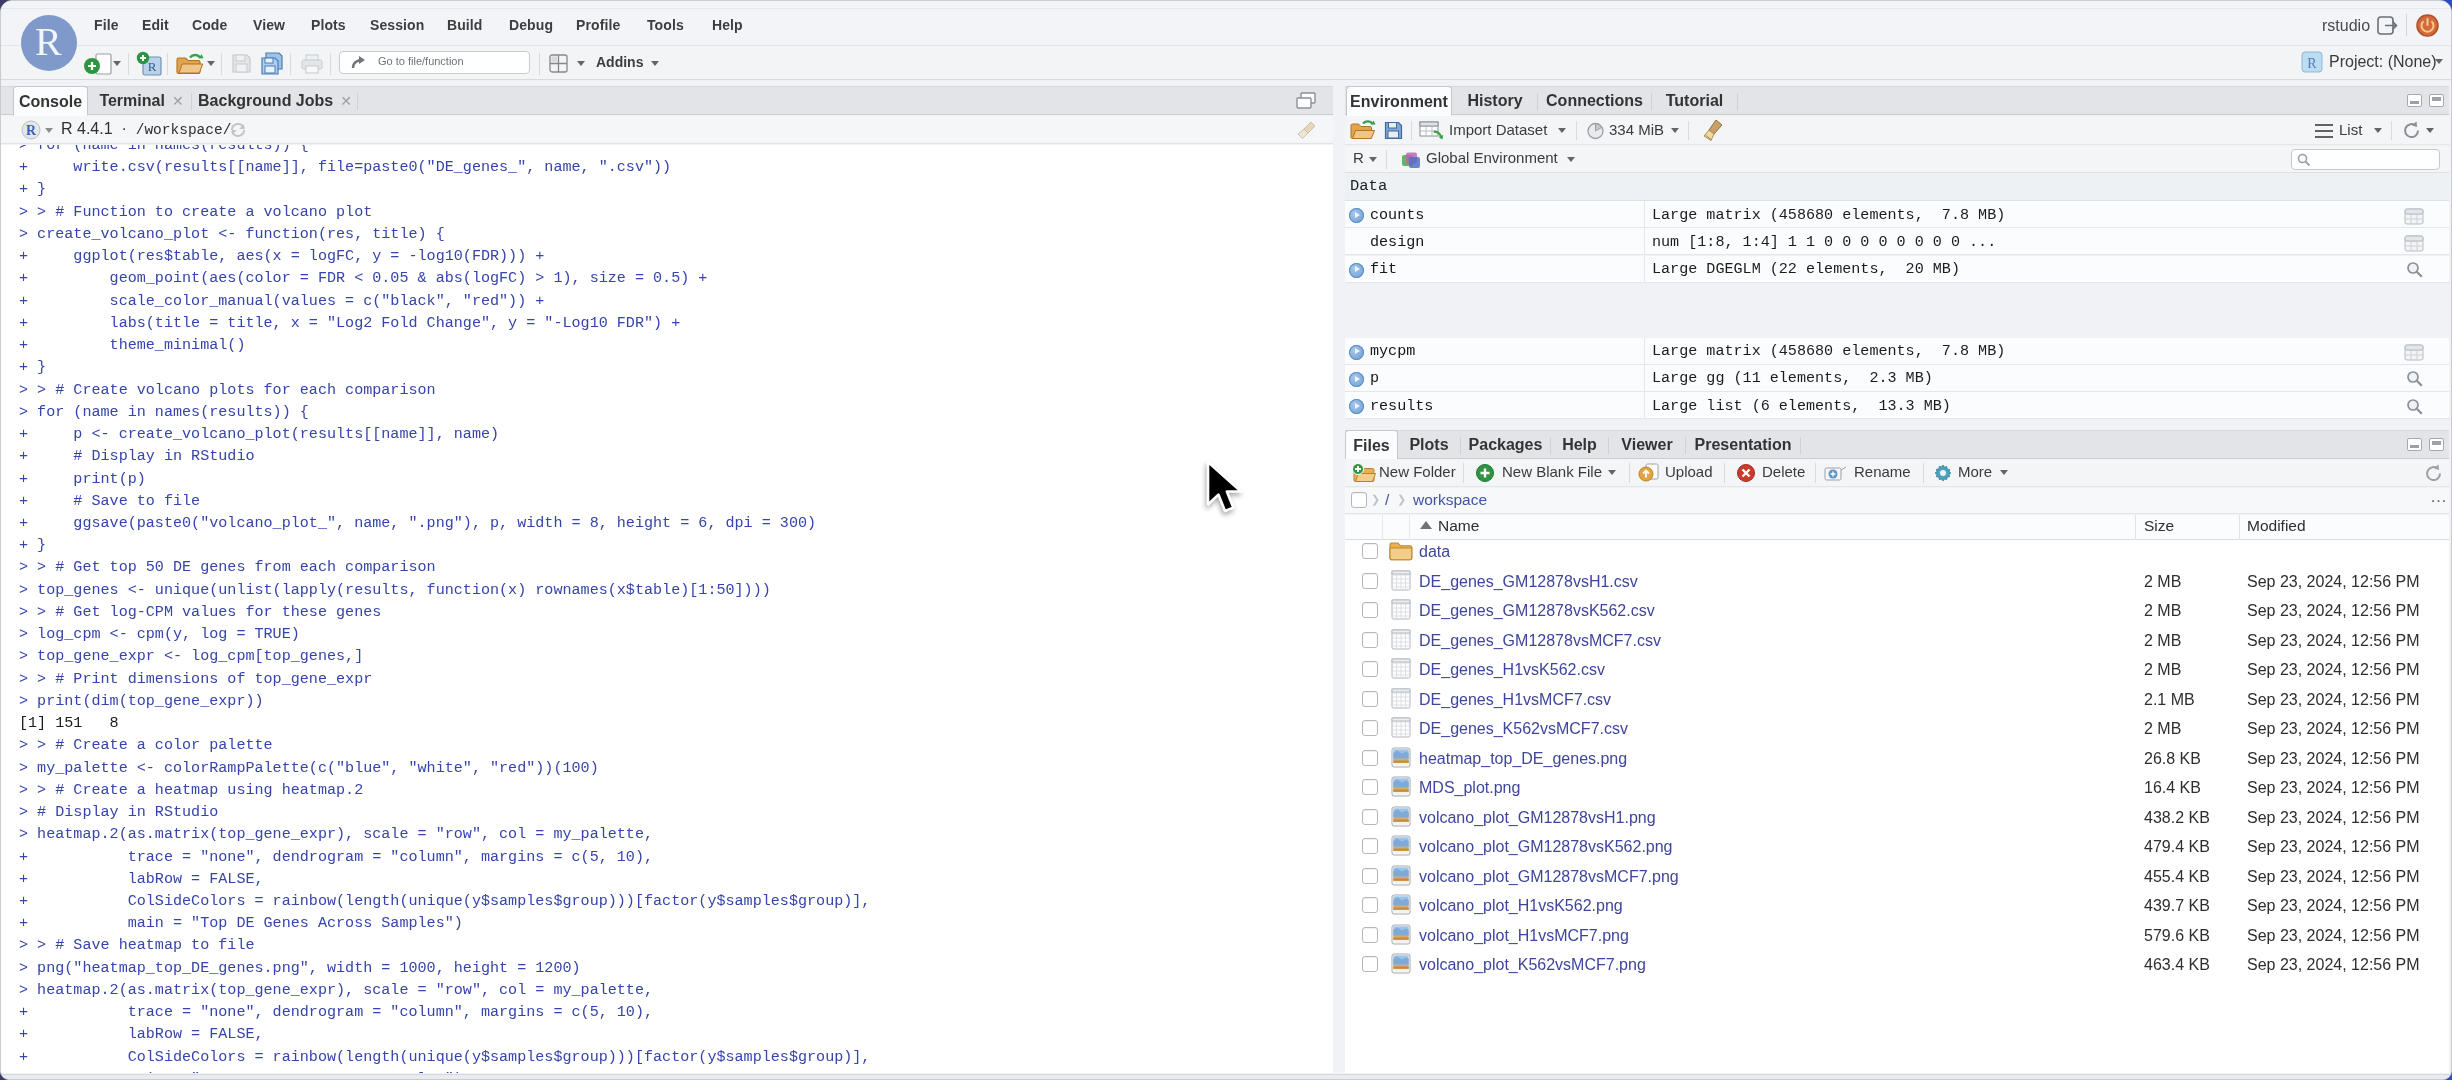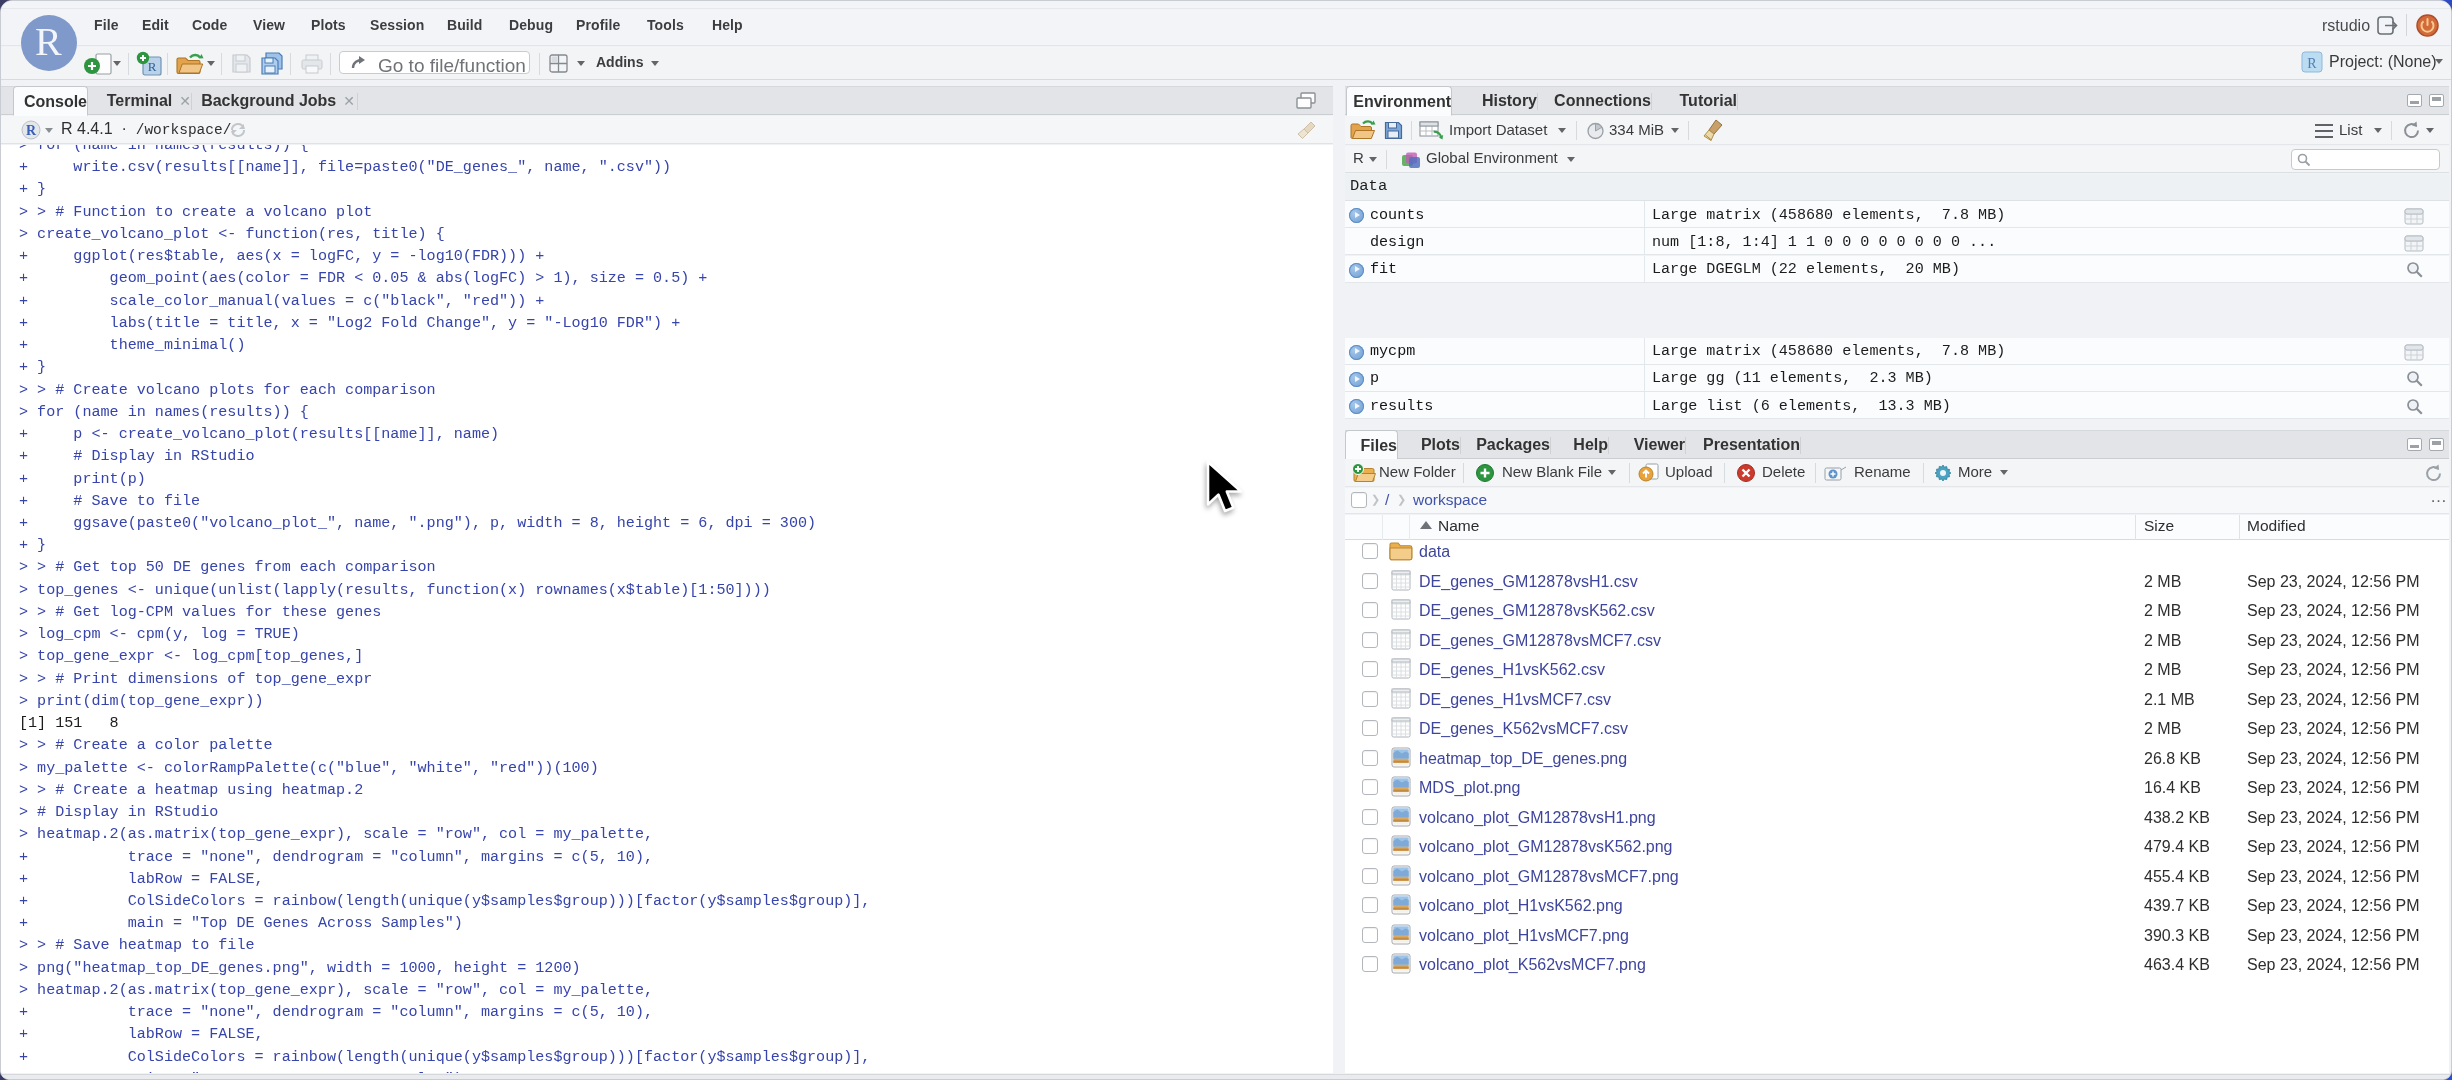--- a/index.html
+++ b/index.html
@@ -6,21 +6,21 @@
 .abs{position:absolute}
 #win{position:absolute;left:0;top:0;width:2452px;height:1080px;background:#f0f2f5;border-radius:12px 12px 9px 9px;overflow:hidden;border:1px solid #c9ccd2}
 #menubar{position:absolute;left:0;top:0;width:100%;height:45px;background:#f2f4f7;border-bottom:1px solid #e3e6e9}
 #menubar:before{content:"";position:absolute;left:0;top:7px;width:100%;height:1px;background:#e6e9ec}
 .menu{position:absolute;top:16px;font-size:14px;font-weight:600;color:#3d3d3f;letter-spacing:.1px}
 #toolbar{position:absolute;left:0;top:46px;width:100%;height:33px;background:#f2f4f6;border-bottom:1px solid #d8dbde}
 .tbsep{position:absolute;width:1px;background:#d8dbde}
 #rlogo{position:absolute;left:20px;top:14px;width:56px;height:56px;border-radius:50%;background:#7e99ca;z-index:5}
 #rlogo span{position:absolute;left:50%;top:50%;transform:translate(-52%,-54%);font-family:"Liberation Serif",serif;font-size:40px;color:#f2f5fa}
 .tabbar{position:absolute;height:29px;background:#e2e4e7;border-top:1px solid #d6d9db;border-bottom:1px solid #caced1}
-.tab{position:absolute;top:-1px;height:29px;line-height:30px;font-size:16px;font-weight:700;color:#333;text-align:right}
+.tab{position:absolute;top:-1px;height:29px;line-height:30px;font-size:16px;font-weight:700;color:#333;text-align:center}
 .tab.on{background:#fbfcfd;border:1px solid #c5c8cb;border-bottom:1px solid #fbfcfd;border-radius:4px 4px 0 0;height:30px}
 .tab .x{font-weight:400;color:#9aa0a5;font-size:14px;margin-left:7px}
 .tabsep{position:absolute;top:6px;height:17px;width:1px;background:#cfd2d5}
 #conshdr{position:absolute;left:0;top:115px;width:1332px;height:28px;background:#f4f6f7;border-bottom:1px solid #e0e3e5}
 #console{position:absolute;left:0;top:144px;width:1332px;height:928px;background:#fff;overflow:hidden}
 #console pre{margin-top:-11px;padding-left:18px;font-family:"Liberation Mono",monospace;font-size:15.1px;line-height:22.23px;color:#3644ab;white-space:pre}
 #console pre .k{color:#1c1c1c}
 #bstrip{position:absolute;left:0;top:1073px;width:2452px;height:8px;background:#e9ebee;border-top:1px solid #d6d9db;z-index:40}
 .ddarrow{position:absolute;width:0;height:0;border-left:4.5px solid transparent;border-right:4.5px solid transparent;border-top:5.5px solid #636569}
 .uitext{position:absolute;font-size:15px;color:#3b3b3d}
@@ -110,21 +110,21 @@
       <rect x="5" y="1" width="12" height="6" fill="#eceff2" stroke="#85898e"></rect>
       <rect x="1" y="6" width="20" height="9" rx="1.5" fill="#cdd2d7" stroke="#85898e"></rect>
       <rect x="5" y="12" width="12" height="7" fill="#fff" stroke="#85898e"></rect>
     </svg>
 <div class="tbsep" style="left:329px;top:52px;height:22px"></div>
 <div class="abs" style="left:338px;top:50px;width:191px;height:23px;background:#fff;border:1px solid #c8cbcf;border-radius:4px"></div>
 <svg style="left:350px;top:54px" width="18" height="15" viewBox="0 0 18 15">
       <path d="M2 13c0-6 5-8 9-8" fill="none" stroke="#707479" stroke-width="2.4"></path>
       <path d="M8 1l6 4-6 4z" fill="#707479"></path>
     </svg>
-<span class="abs" style="left:377px;top:54px;font-size:19px;color:#6f7377">Go to file/function</span>
+<span class="abs" style="left:377px;top:54px;font-size:11px;color:#6f7377">Go to file/function</span>
 <div class="tbsep" style="left:538px;top:52px;height:22px"></div>
 <svg style="left:548px;top:53px" width="19" height="19" viewBox="0 0 19 19">
       <rect x="1" y="1" width="17" height="17" rx="2" fill="#f2f4f6" stroke="#85898e" stroke-width="1.3"></rect>
       <path d="M9.5 1v17M1 9.5h17" stroke="#85898e" stroke-width="1.3"></path>
       <rect x="2.5" y="2.5" width="5.5" height="5.5" fill="#d8dce0"></rect>
     </svg>
 <div class="ddarrow" style="left:576px;top:60px"></div>
 <span class="abs" style="left:595px;top:53px;font-size:14px;font-weight:600;color:#3d3d3f">Addins</span>
 <div class="ddarrow" style="left:650px;top:60px"></div>
 
@@ -592,21 +592,21 @@
       <div class="cb" style="left:17px;top:5px"></div>
       <svg style="left:46px;top:2px" width="20" height="21" viewBox="0 0 20 21">
         <rect x="1" y="1" width="18" height="19" rx="2" fill="#fff" stroke="#a3a8ae"></rect>
         <rect x="2.3" y="2.3" width="15.4" height="9.5" fill="#9cc3e8"></rect>
         <path d="M2.3 6l4-2.5 4.5 3 4-2 2.9 1.5v5.8H2.3z" fill="#7fa9d6"></path>
         <rect x="2.3" y="11.8" width="15.4" height="4.2" fill="#dca95f"></rect>
         <rect x="2.3" y="13.6" width="15.4" height="2" fill="#c08c44"></rect>
         <rect x="2.3" y="16" width="15.4" height="2.7" fill="#f4f1ea"></rect>
       </svg>
       <span class="fname">volcano_plot_H1vsMCF7.png</span>
-      <span class="fsize">390.3 KB</span>
+      <span class="fsize">579.6 KB</span>
       <span class="fmod">Sep 23, 2024, 12:56 PM</span>
     </div>
 <div class="filerow" style="top:950.0px">
       <div class="cb" style="left:17px;top:5px"></div>
       <svg style="left:46px;top:2px" width="20" height="21" viewBox="0 0 20 21">
         <rect x="1" y="1" width="18" height="19" rx="2" fill="#fff" stroke="#a3a8ae"></rect>
         <rect x="2.3" y="2.3" width="15.4" height="9.5" fill="#9cc3e8"></rect>
         <path d="M2.3 6l4-2.5 4.5 3 4-2 2.9 1.5v5.8H2.3z" fill="#7fa9d6"></path>
         <rect x="2.3" y="11.8" width="15.4" height="4.2" fill="#dca95f"></rect>
         <rect x="2.3" y="13.6" width="15.4" height="2" fill="#c08c44"></rect>

